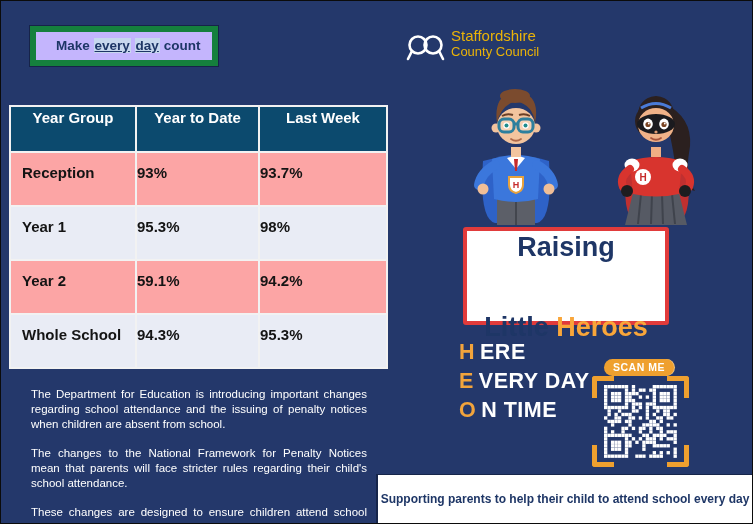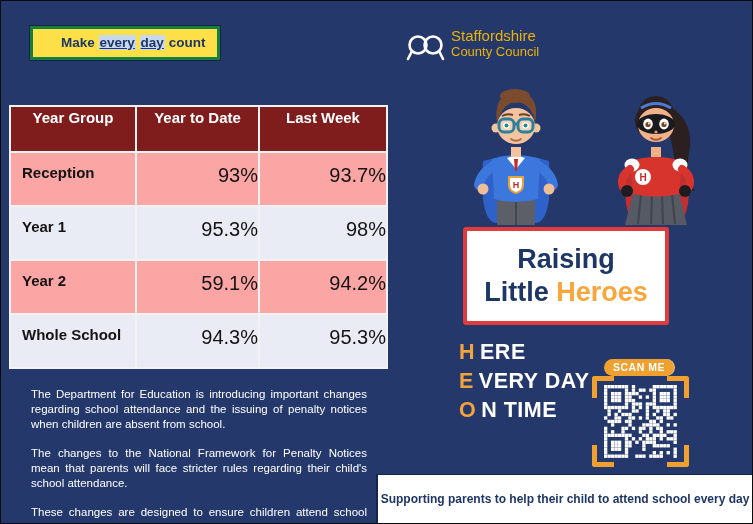--- a/index.html
+++ b/index.html
@@ -6,40 +6,40 @@
   html,body { width:753px; height:524px; }
   body { font-family:"Liberation Sans", sans-serif; }
   .page {
     position:relative; width:753px; height:524px;
     background:#24386B; border:1px solid #0b0b0b; overflow:hidden;
   }
 
   
   .banner {
     position:absolute; left:29px; top:25px;
-    background:#fde047; border:3px solid #15803d;
+    background:#c4b5fd; border:6px solid #15803d;
     box-shadow:0 0 0 1px rgba(15,25,55,.65);
-    padding:6px 12px 7px 28px;
+    padding:6px 12px 7px 20px;
     font-size:13.5px; font-weight:bold; color:#1E3666; white-space:nowrap;
   }
   .banner .hl { text-decoration:underline; background:#C8D8EE; padding:0 1px; }
 
   
   .att-table {
     position:absolute; left:8px; top:104px; width:375px;
     border-collapse:separate; border-spacing:2px; background:#F2F2F2;
     table-layout:fixed;
   }
   .att-table th {
-    background:#7f1d1d; color:#ffffff; font-size:15px; font-weight:bold;
+    background:#0c4a6e; color:#ffffff; font-size:15px; font-weight:bold;
     height:44px; text-align:center; vertical-align:middle; padding-bottom:24px;
   }
   .att-table td {
-    height:52px; font-size:20px; color:#141414;
-    vertical-align:top; padding-top:11px; text-align:right;
+    height:52px; font-size:15px; color:#141414;
+    vertical-align:top; padding-top:11px; text-align:left;font-weight:bold;
   }
   .att-table td.grp { font-weight:bold; text-align:left; padding-left:11px; font-size:15px; }
   .att-table tr.odd td  { background:#fca5a5; }
   .att-table tr.even td { background:#E9ECF5; }
 
   
   .info {
     position:absolute; left:30px; top:386px; width:336px;
     color:#ffffff; font-size:11.5px; line-height:15px; text-align:justify;
   }
@@ -53,22 +53,22 @@
   .logo-line1 { font-size:15px; }
   .logo-line2 { font-size:13px; }
 
   
   .chars { position:absolute; left:420px; top:80px; width:320px; height:150px; z-index:1; }
 
   
   .hero-box {
     position:absolute; left:462px; top:226px; width:206px; height:98px; z-index:2;
     background:#ffffff; border:4px solid #E13B3B; border-radius:3px;
-    display:flex; flex-direction:column; align-items:center; justify-content:center;
-    font-weight:bold; font-size:27px; line-height:33px; text-align:center;
+    display:flex; flex-direction:column; align-items:center; justify-content:flex-start;
+    font-weight:bold; font-size:27px; line-height:33px; text-align:center;gap:47px;
   }
   .hero-box .navy { color:#1E3666; }
   .hero-box .orange { color:#F9A63A; }
 
   
   .acronym { position:absolute; left:458px; top:337px; z-index:2; }
   .acr-line { font-weight:bold; font-size:21.5px; line-height:29px; color:#ffffff; letter-spacing:.5px; white-space:nowrap; }
   .acr-line .initial { color:#F2A43C; margin-right:5px; }
 
   

